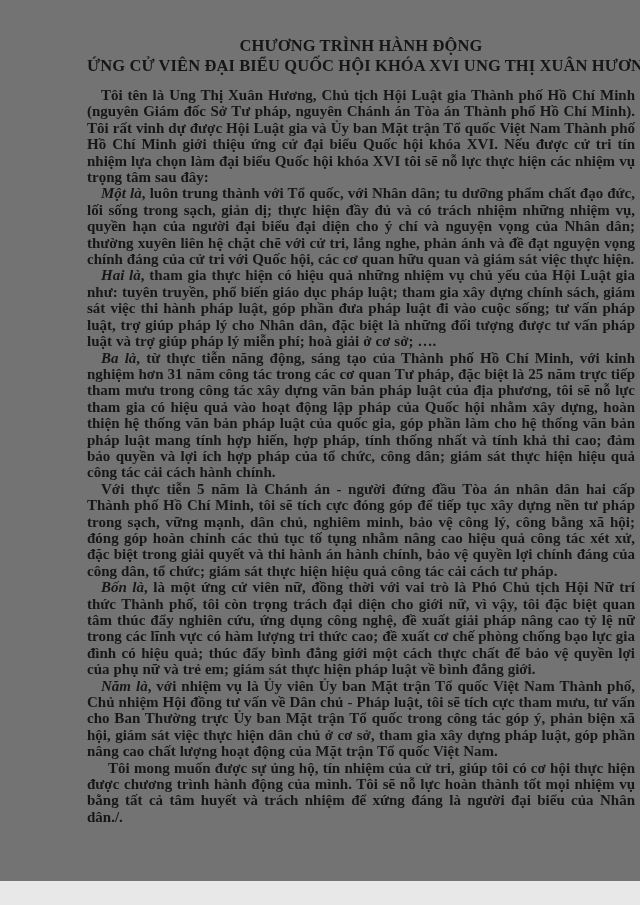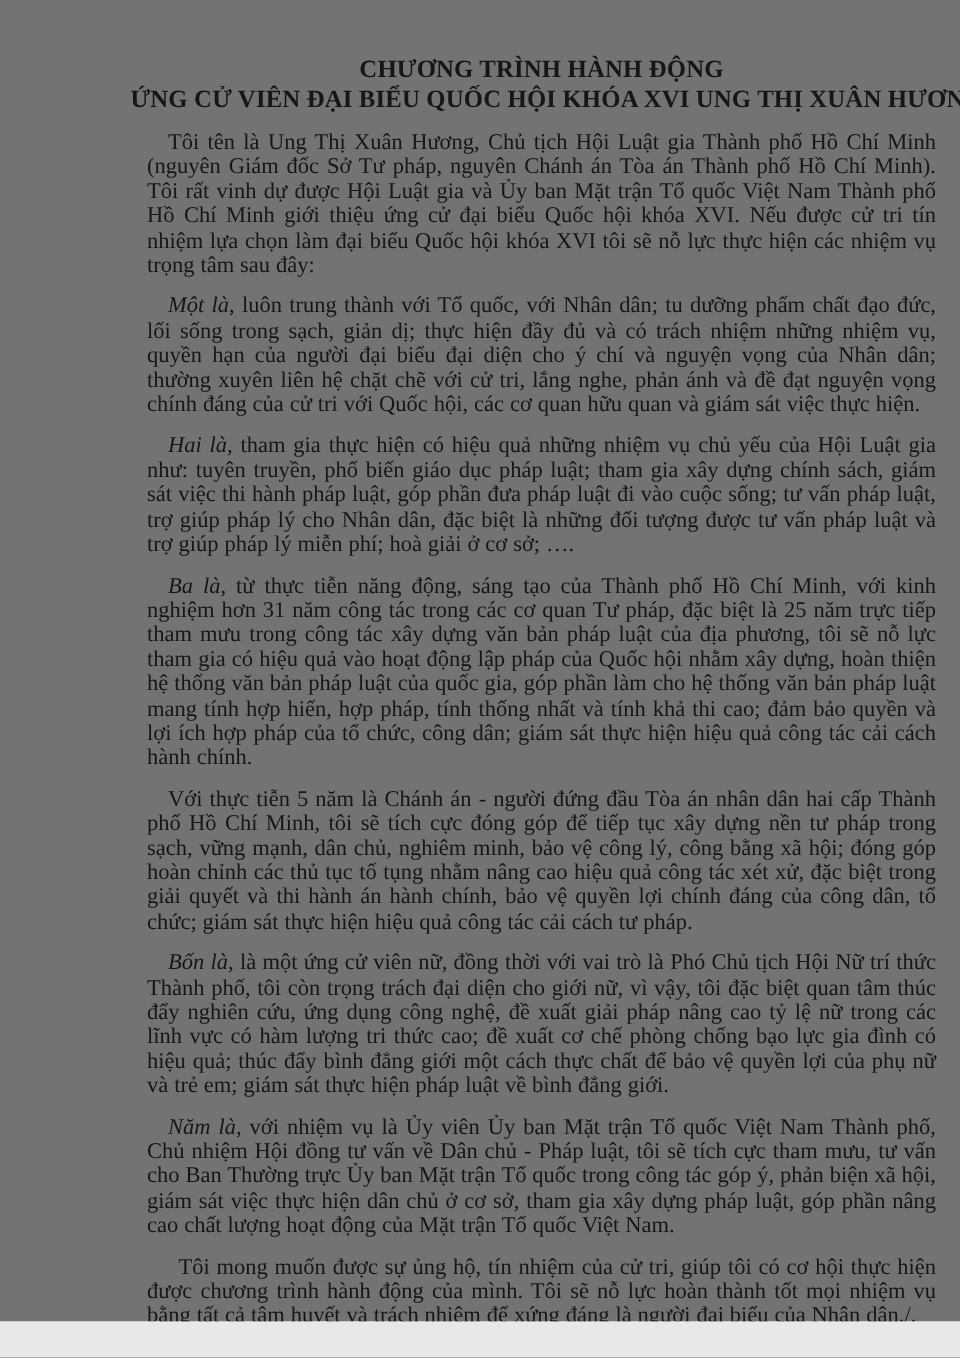--- a/index.html
+++ b/index.html
@@ -12,25 +12,26 @@
     box-sizing:border-box;
     padding:36px 5px 0 87px; 
   }
   .doc-title{
     margin:0 0 11px 0;
     font-size:16.5px;font-weight:bold;line-height:20px;
     text-align:center;letter-spacing:0.1px;
   }
   .doc-title span{display:block;white-space:nowrap;}
   .body p{
-    margin:11px;
+    margin:0;
     font-size:15px;line-height:16.4px;
     text-align:justify;text-justify:inter-word;
     text-indent:14px;
     word-spacing:0.2px;
+    font-weight:bold;
   }
   .body p i{font-style:italic;}
   .body p.closing{text-indent:21px;}
 </style>
 </head>
 <body>
 
 <div class="page">
   <div class="inner">
 

